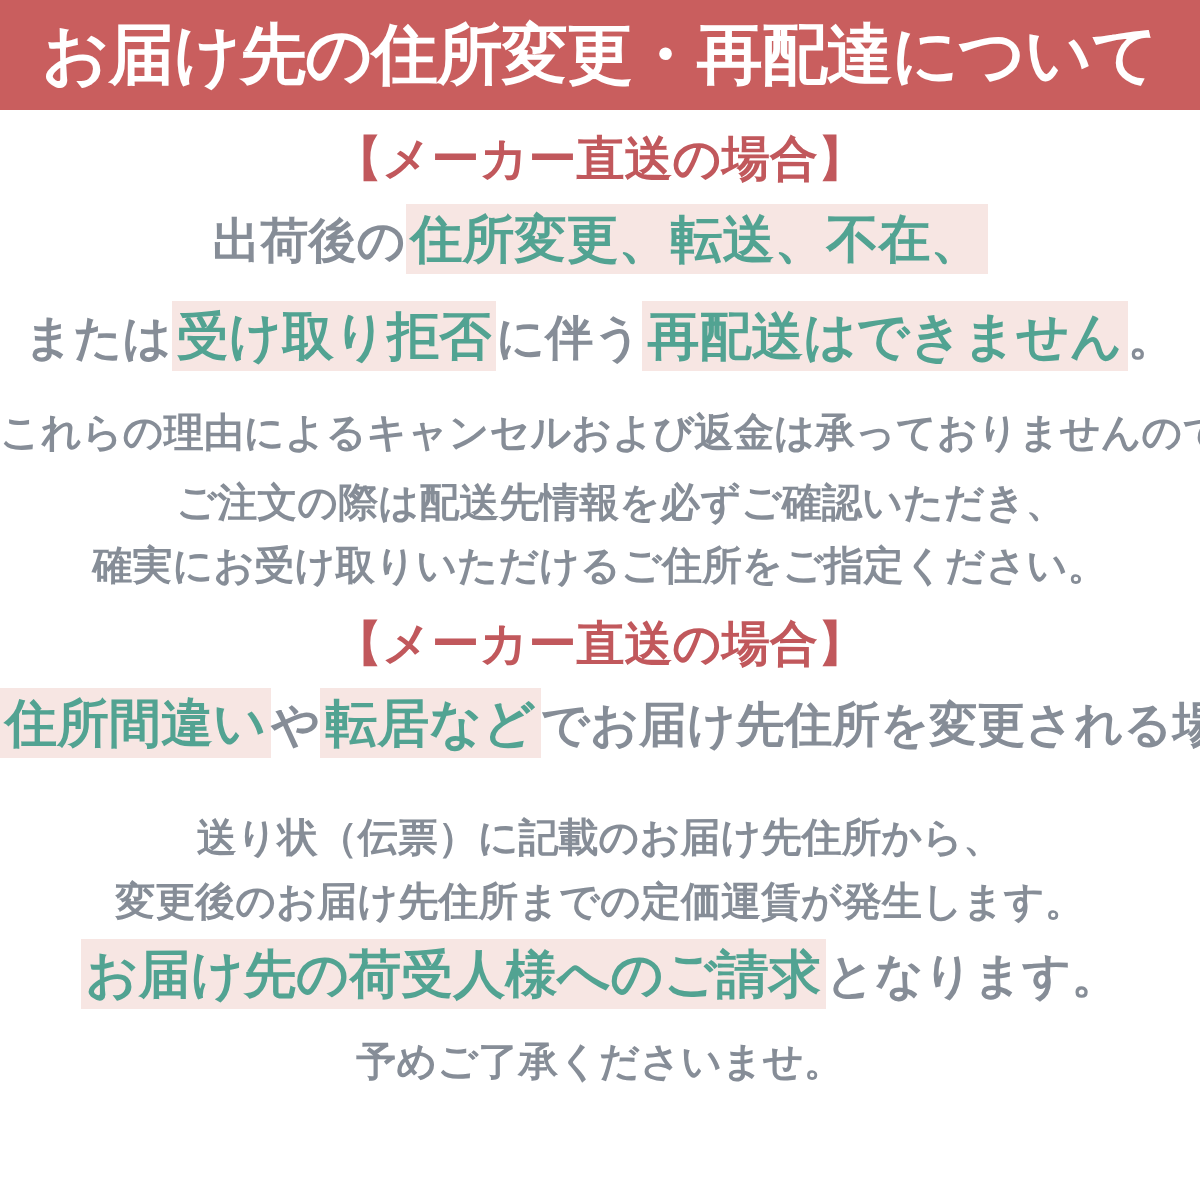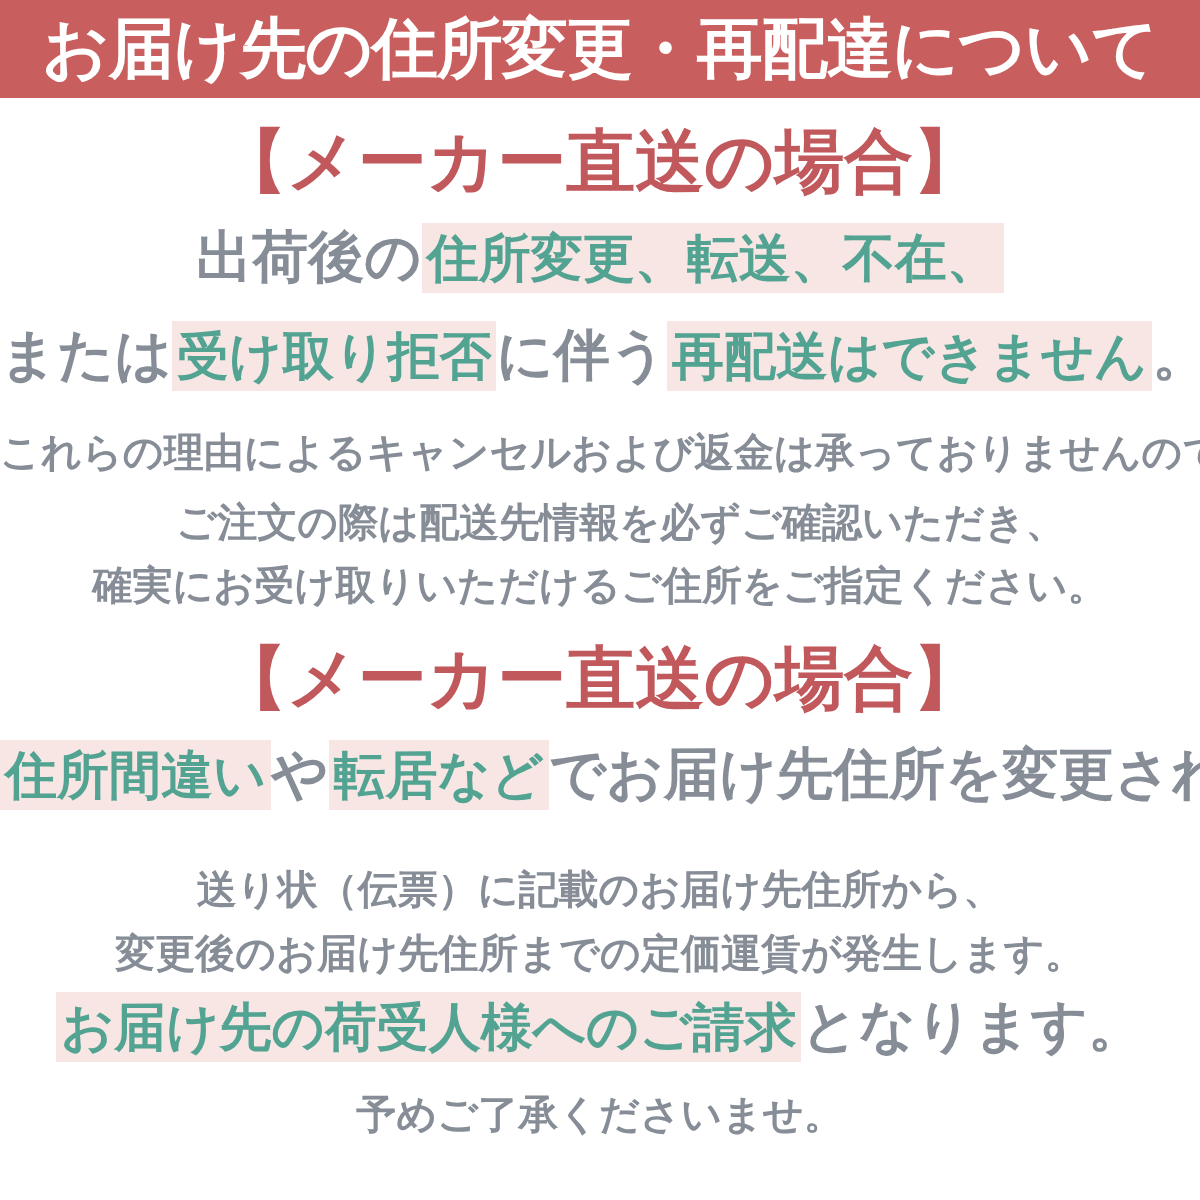--- a/index.html
+++ b/index.html
@@ -13,52 +13,52 @@
   *{margin:0;padding:0;box-sizing:border-box;}
   html,body{width:1200px;}
   body{
     height:1200px;
     background:var(--page_bg);
     font-family:"Liberation Sans","DejaVu Sans",sans-serif;
     overflow:hidden;
     text-align:center;
   }
   .banner{
-    width:1200px;height:98px;
+    width:1200px;height:110px;
     background:var(--banner_bg);
     display:flex;align-items:center;justify-content:center;
   }
   .banner-title{
     color:#ffffff;font-size:66px;font-weight:bold;
     letter-spacing:-1px;white-space:nowrap;
   }
   .section-heading{
     color:var(--accent_red);
-    font-size:69px;font-weight:bold;
+    font-size:48px;font-weight:bold;
     line-height:1.45;
     margin-top:14px;
     white-space:nowrap;
   }
   .section-heading.yamato{margin-top:16px;}
   .mixed-line{
     margin-top:6px;
     white-space:nowrap;
     line-height:78px;
   }
   .hl{
     background:var(--highlight_pink);
     color:var(--teal);
     font-weight:bold;
     font-size:52px;
     padding:6px 5px;
   }
   .g{
     color:var(--gray);
     font-weight:600;
-    font-size:56px;
+    font-size:48px;
   }
   .para{
     color:var(--gray);
     font-weight:600;
     font-size:40px;
     line-height:56px;
     white-space:nowrap;
   }
   .para.mt16{margin-top:16px;}
   .para.mt14{margin-top:14px;padding-left:42px;}

